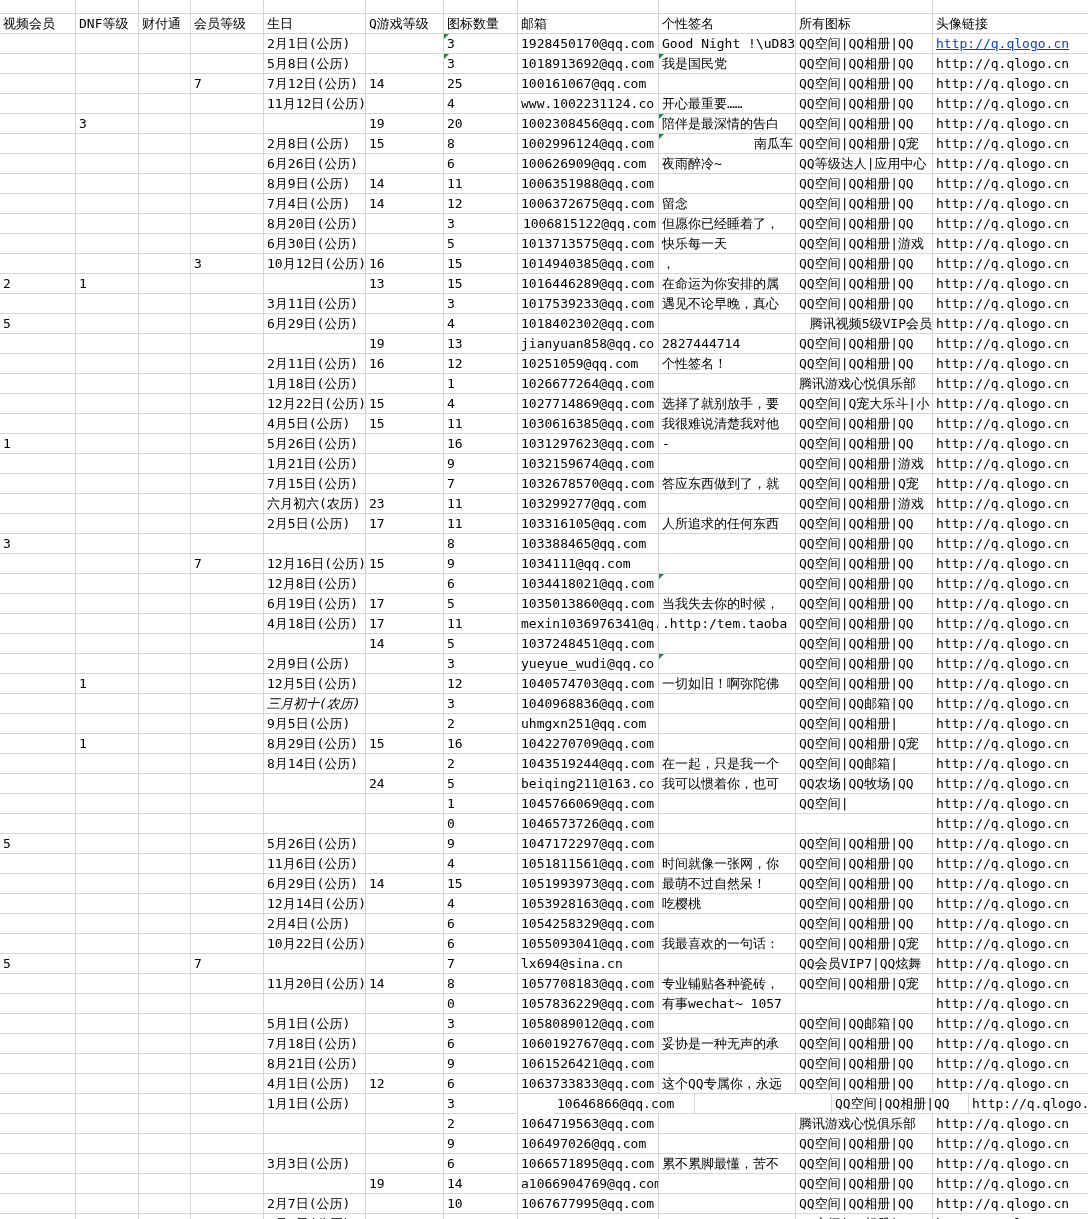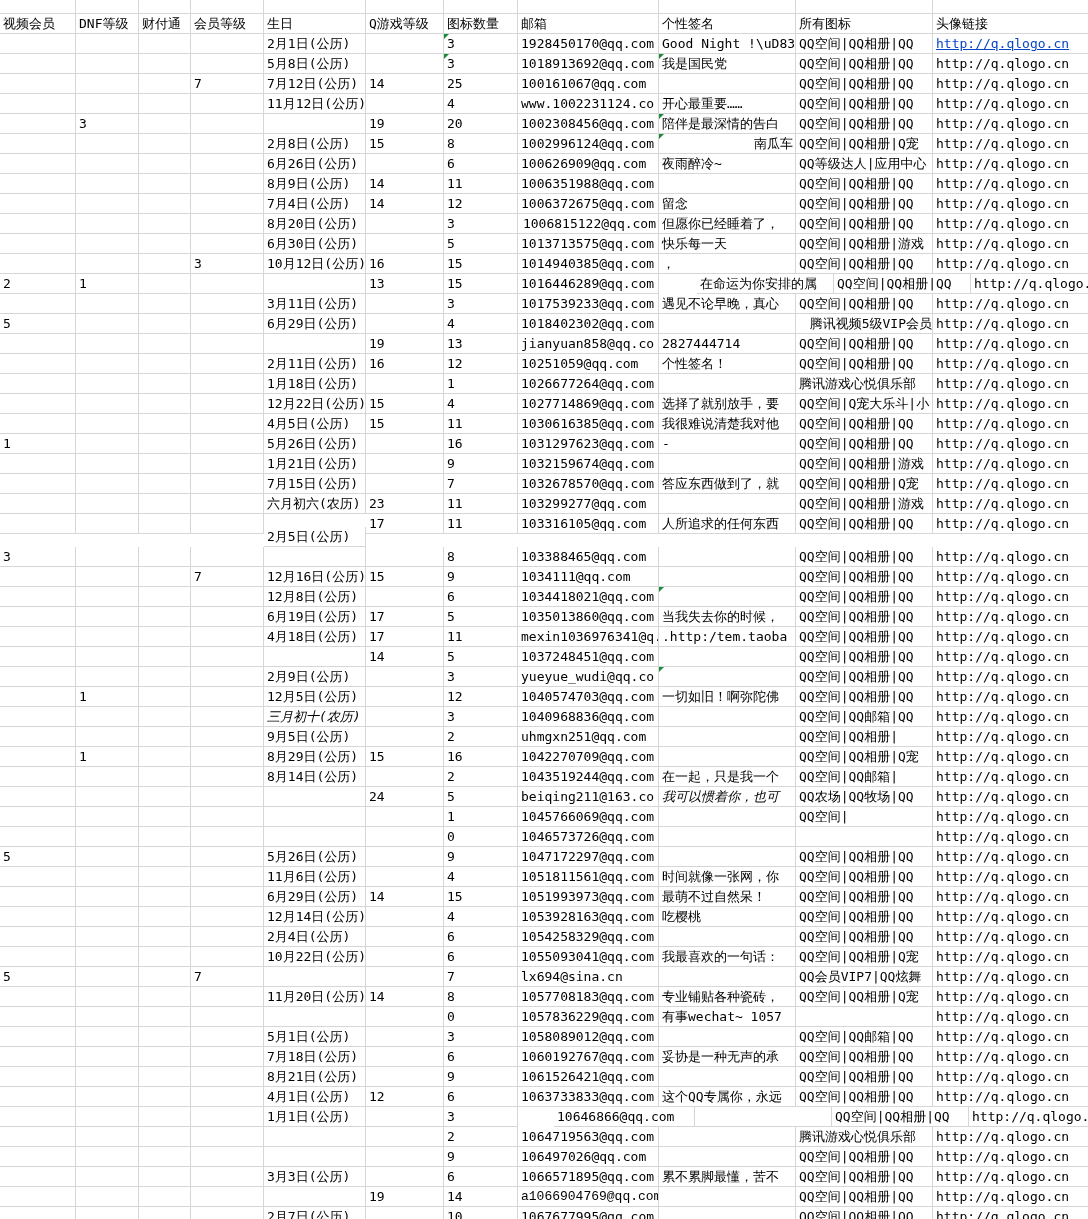--- a/index.html
+++ b/index.html
@@ -210,21 +210,21 @@
       </div>
       <div class="row">
         <div class="cell" style="width: 76px;"><span>2</span></div>
         <div class="cell" style="width: 63px;"><span>1</span></div>
         <div class="cell" style="width: 52px;"><span></span></div>
         <div class="cell" style="width: 73px;"><span></span></div>
         <div class="cell" style="width: 102px;"><span></span></div>
         <div class="cell" style="width: 78px;"><span>13</span></div>
         <div class="cell" style="width: 74px;"><span>15</span></div>
         <div class="cell" style="width: 141px;"><span>1016446289@qq.com</span></div>
-        <div class="cell" style="width: 137px; margin-left: 38px;"><span>在命运为你安排的属</span></div>
+        <div class="cell" style="width: 137px;"><span>在命运为你安排的属</span></div>
         <div class="cell" style="width: 137px;"><span>QQ空间|QQ相册|QQ</span></div>
         <div class="cell" style="width: 156px;"><span>http://q.qlogo.cn</span></div>
       </div>
       <div class="row">
         <div class="cell" style="width: 76px;"><span></span></div>
         <div class="cell" style="width: 63px;"><span></span></div>
         <div class="cell" style="width: 52px;"><span></span></div>
         <div class="cell" style="width: 73px;"><span></span></div>
         <div class="cell" style="width: 102px;"><span>3月11日(公历)</span></div>
         <div class="cell" style="width: 78px;"><span></span></div>
@@ -362,21 +362,21 @@
         <div class="cell" style="width: 141px;"><span>103299277@qq.com</span></div>
         <div class="cell" style="width: 137px;"><span></span></div>
         <div class="cell" style="width: 137px;"><span>QQ空间|QQ相册|游戏</span></div>
         <div class="cell" style="width: 156px;"><span>http://q.qlogo.cn</span></div>
       </div>
       <div class="row">
         <div class="cell" style="width: 76px;"><span></span></div>
         <div class="cell" style="width: 63px;"><span></span></div>
         <div class="cell" style="width: 52px;"><span></span></div>
         <div class="cell" style="width: 73px;"><span></span></div>
-        <div class="cell" style="width: 102px; margin-top: 13px;"><span>2月5日(公历)</span></div>
+        <div class="cell" style="width: 102px;"><span>2月5日(公历)</span></div>
         <div class="cell" style="width: 78px;"><span>17</span></div>
         <div class="cell" style="width: 74px;"><span>11</span></div>
         <div class="cell" style="width: 141px;"><span>103316105@qq.com</span></div>
         <div class="cell" style="width: 137px;"><span> 人所追求的任何东西</span></div>
         <div class="cell" style="width: 137px;"><span>QQ空间|QQ相册|QQ</span></div>
         <div class="cell" style="width: 156px;"><span>http://q.qlogo.cn</span></div>
       </div>
       <div class="row">
         <div class="cell" style="width: 76px;"><span>3</span></div>
         <div class="cell" style="width: 63px;"><span></span></div>
@@ -535,21 +535,21 @@
       </div>
       <div class="row">
         <div class="cell" style="width: 76px;"><span></span></div>
         <div class="cell" style="width: 63px;"><span></span></div>
         <div class="cell" style="width: 52px;"><span></span></div>
         <div class="cell" style="width: 73px;"><span></span></div>
         <div class="cell" style="width: 102px;"><span></span></div>
         <div class="cell" style="width: 78px;"><span>24</span></div>
         <div class="cell" style="width: 74px;"><span>5</span></div>
         <div class="cell" style="width: 141px;"><span>beiqing211@163.co</span></div>
-        <div class="cell" style="width: 137px; font-style: italic;"><span>我可以惯着你，也可</span></div>
+        <div class="cell" style="width: 137px;"><span>我可以惯着你，也可</span></div>
         <div class="cell" style="width: 137px;"><span>QQ农场|QQ牧场|QQ</span></div>
         <div class="cell" style="width: 156px;"><span>http://q.qlogo.cn</span></div>
       </div>
       <div class="row">
         <div class="cell" style="width: 76px;"><span></span></div>
         <div class="cell" style="width: 63px;"><span></span></div>
         <div class="cell" style="width: 52px;"><span></span></div>
         <div class="cell" style="width: 73px;"><span></span></div>
         <div class="cell" style="width: 102px;"><span></span></div>
         <div class="cell" style="width: 78px;"><span></span></div>
@@ -794,21 +794,21 @@
         <div class="cell" style="width: 156px;"><span>http://q.qlogo.cn</span></div>
       </div>
       <div class="row">
         <div class="cell" style="width: 76px;"><span></span></div>
         <div class="cell" style="width: 63px;"><span></span></div>
         <div class="cell" style="width: 52px;"><span></span></div>
         <div class="cell" style="width: 73px;"><span></span></div>
         <div class="cell" style="width: 102px;"><span></span></div>
         <div class="cell" style="width: 78px;"><span>19</span></div>
         <div class="cell" style="width: 74px;"><span>14</span></div>
-        <div class="cell" style="width: 141px; font-family: Liberation Mono, monospace;"><span>a1066904769@qq.com</span></div>
+        <div class="cell" style="width: 141px;"><span>a1066904769@qq.com</span></div>
         <div class="cell" style="width: 137px;"><span></span></div>
         <div class="cell" style="width: 137px;"><span>QQ空间|QQ相册|QQ</span></div>
         <div class="cell" style="width: 156px;"><span>http://q.qlogo.cn</span></div>
       </div>
       <div class="row">
         <div class="cell" style="width: 76px;"><span></span></div>
         <div class="cell" style="width: 63px;"><span></span></div>
         <div class="cell" style="width: 52px;"><span></span></div>
         <div class="cell" style="width: 73px;"><span></span></div>
         <div class="cell" style="width: 102px;"><span>2月7日(公历)</span></div>

